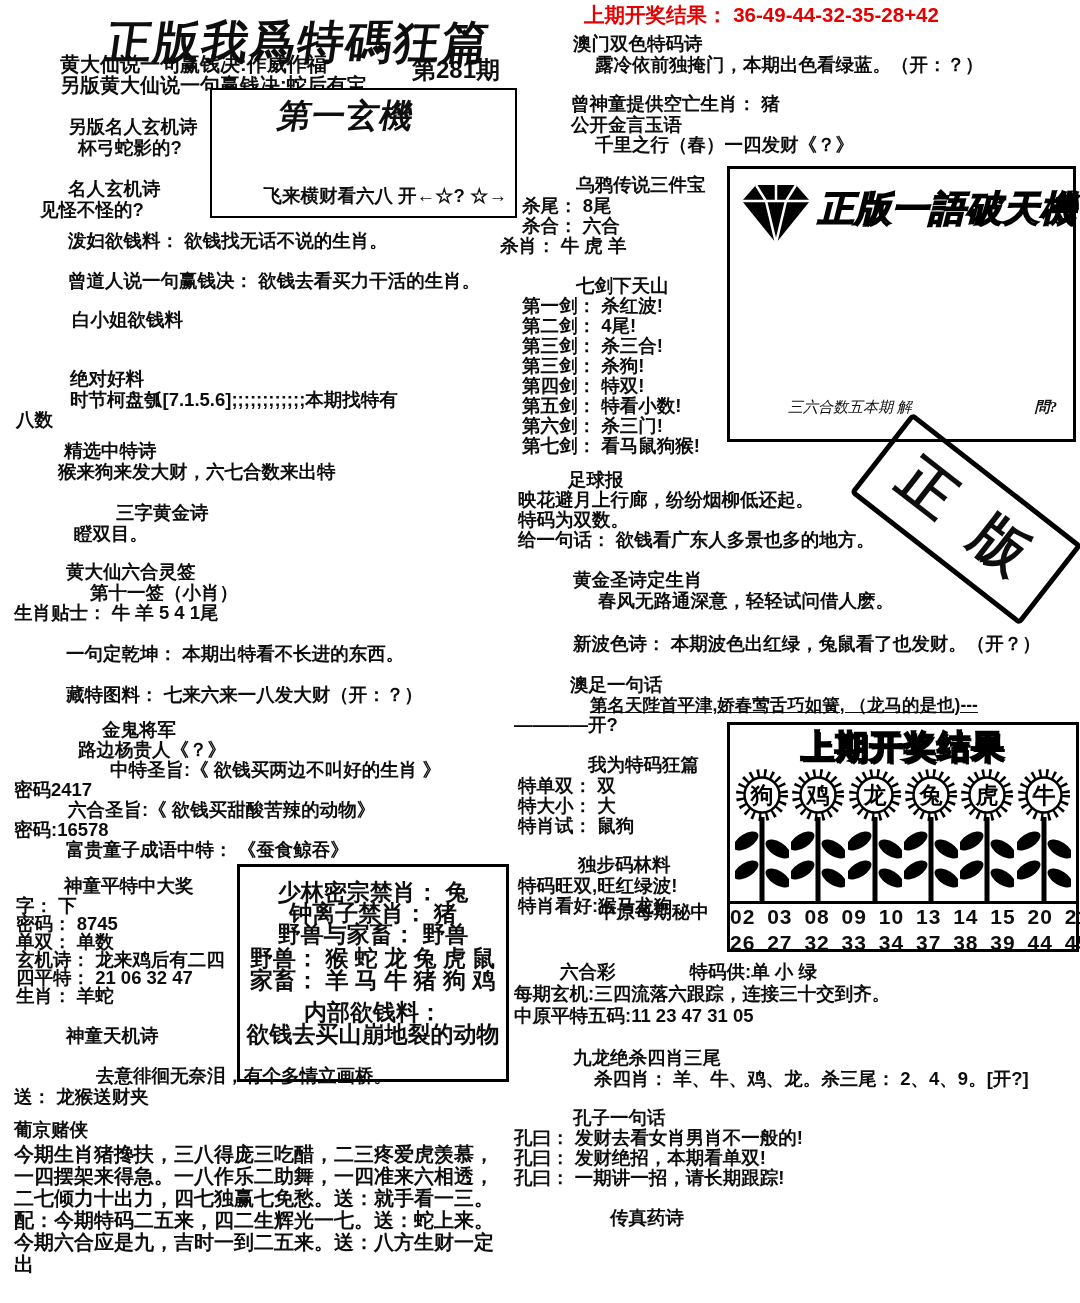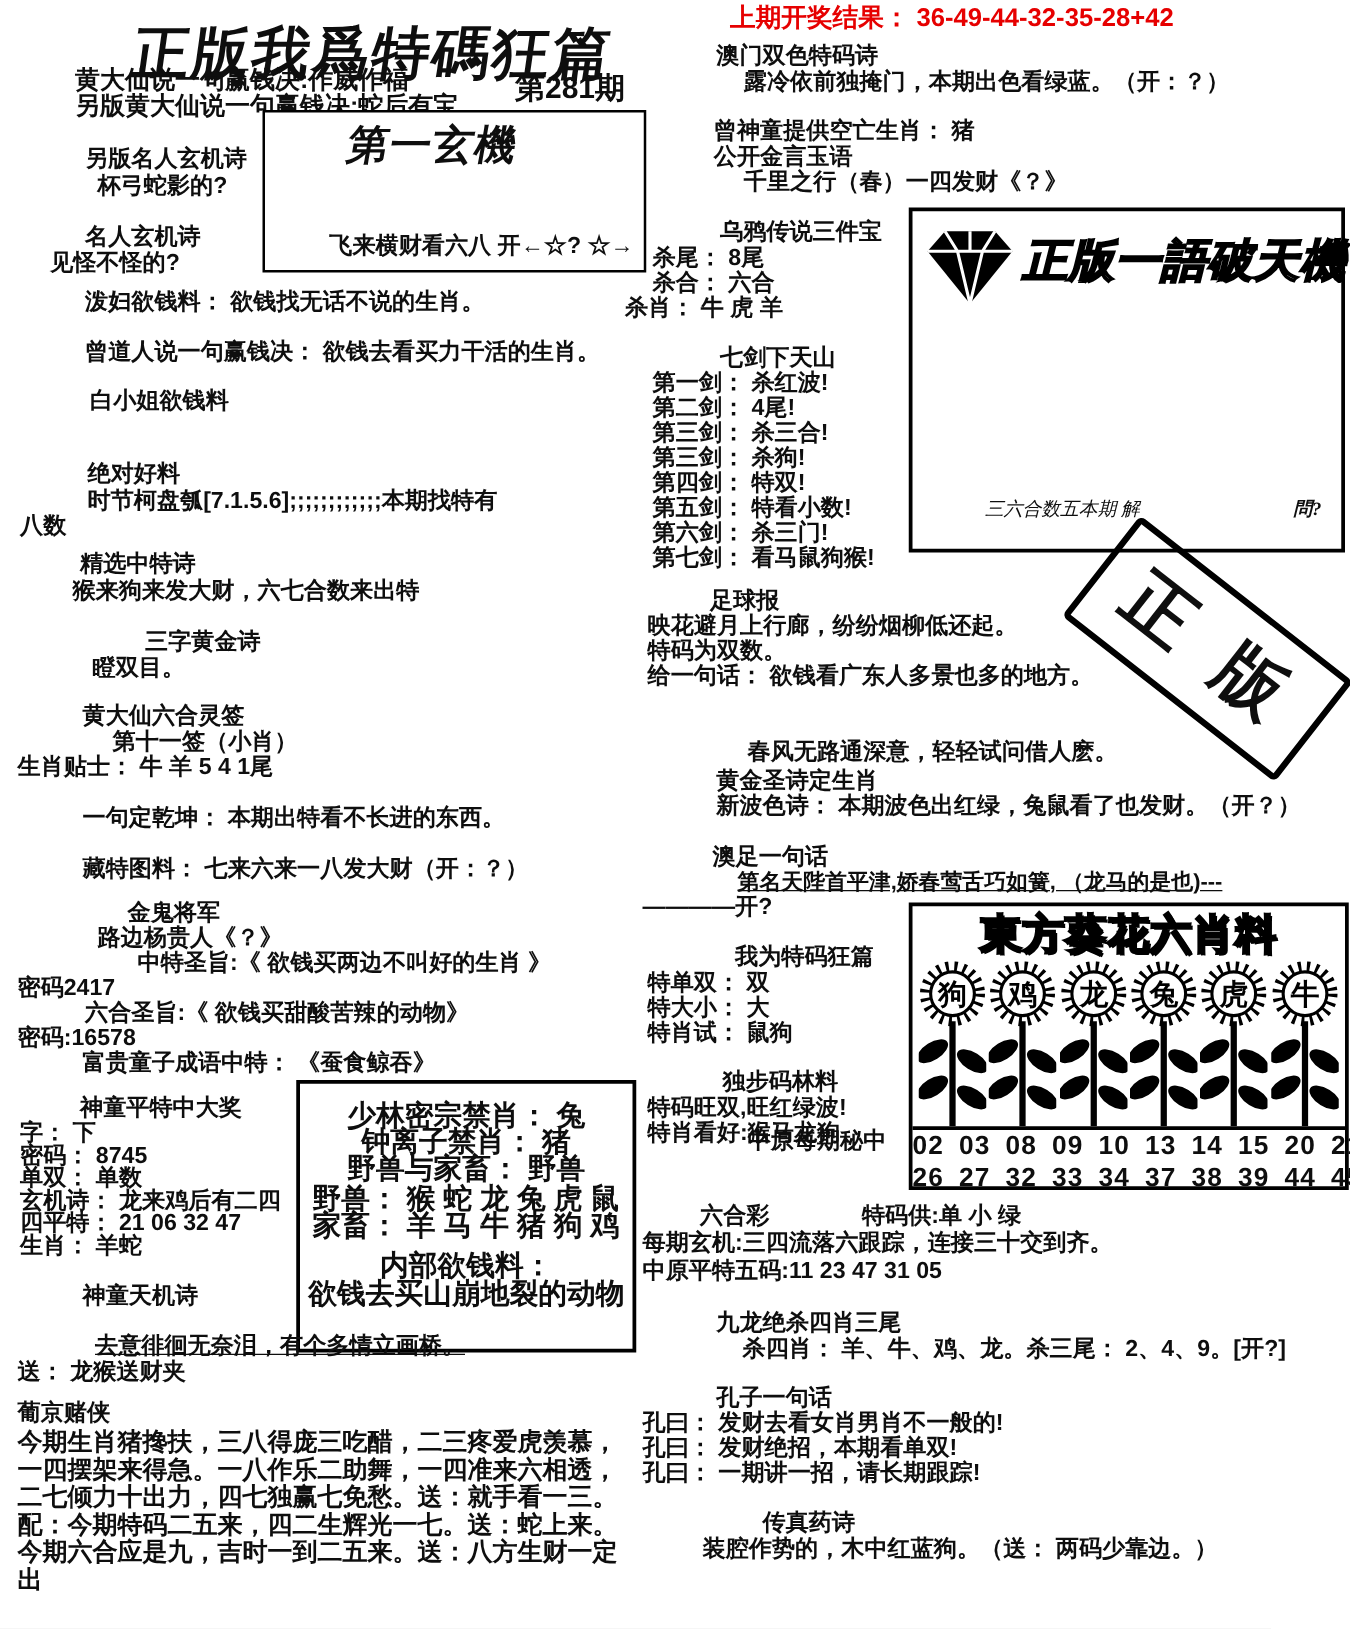--- a/index.html
+++ b/index.html
@@ -72,21 +72,21 @@
     <div class="sh-ln" style="top:10px;">少林密宗禁肖： 兔</div>
     <div class="sh-ln" style="top:31px;">钟离子禁肖： 猪</div>
     <div class="sh-ln" style="top:52px;">野兽与家畜： 野兽</div>
     <div class="sh-ln sh-left" style="top:76px;">野兽： 猴 蛇 龙 兔 虎 鼠</div>
     <div class="sh-ln" style="top:130px;">内部欲钱料：</div>
     <div class="sh-ln sh-left" style="top:98px;">家畜： 羊 马 牛 猪 狗 鸡</div>
     <div class="sh-ln" style="top:152px;">欲钱去买山崩地裂的动物</div>
   </div>
 
   <div class="box" style="left:727px;top:722px;width:346px;height:224px;border-width:3px;">
-    <div class="sf-title outline">東方葵花六肖料</div>
+    <div class="sf-title outline">上期开奖结果</div>
     <div class="sf-row">
         <svg width="54" height="132" viewBox="0 0 54 132">
      <circle cx="27" cy="26" r="22" fill="none" stroke="#000" stroke-width="8" stroke-dasharray="2.5 4.5"></circle>
      <circle cx="27" cy="26" r="17.5" fill="#fff" stroke="#000" stroke-width="2.5"></circle>
      <text x="27" y="34" font-size="23" font-weight="bold" text-anchor="middle" fill="#000" font-family="Liberation Sans, sans-serif">狗</text>
      <rect x="24.5" y="48" width="5" height="84" fill="#000"></rect>
      <ellipse cx="11" cy="72" rx="14" ry="7" fill="#000" transform="rotate(-32 11 72)"></ellipse>
      <ellipse cx="43" cy="80" rx="14" ry="7" fill="#000" transform="rotate(32 43 80)"></ellipse>
      <ellipse cx="11" cy="101" rx="14" ry="7" fill="#000" transform="rotate(-32 11 101)"></ellipse>
      <ellipse cx="43" cy="109" rx="14" ry="7" fill="#000" transform="rotate(32 43 109)"></ellipse>
@@ -174,21 +174,21 @@
   <div class="ln" style="left:14px;top:820px;">密码:16578</div>
   <div class="ln" style="left:66px;top:840px;">富贵童子成语中特： 《蚕食鲸吞》</div>
   <div class="ln" style="left:64px;top:876px;">神童平特中大奖</div>
   <div class="ln" style="left:16px;top:896px;">字： 下</div>
   <div class="ln" style="left:16px;top:914px;">密码： 8745</div>
   <div class="ln" style="left:16px;top:932px;">单双： 单数</div>
   <div class="ln" style="left:16px;top:950px;">玄机诗： 龙来鸡后有二四</div>
   <div class="ln" style="left:16px;top:968px;">四平特： 21 06 32 47</div>
   <div class="ln" style="left:16px;top:986px;">生肖： 羊蛇</div>
   <div class="ln" style="left:66px;top:1026px;">神童天机诗</div>
-  <div class="ln" style="left:76px;top:1066px;text-decoration:underline;">去意徘徊无奈泪，有个多情立画桥。</div>
+  <div class="ln" style="left:96px;top:1066px;">去意徘徊无奈泪，有个多情立画桥。</div>
   <div class="ln" style="left:14px;top:1087px;">送： 龙猴送财夹</div>
   <div class="ln" style="left:14px;top:1120px;">葡京赌侠</div>
   <div class="ln big" style="left:14px;top:1144px;">今期生肖猪搀扶，三八得庞三吃醋，二三疼爱虎羡慕，</div>
   <div class="ln big" style="left:14px;top:1166px;">一四摆架来得急。一八作乐二助舞，一四准来六相透，</div>
   <div class="ln big" style="left:14px;top:1188px;">二七倾力十出力，四七独赢七免愁。送：就手看一三。</div>
   <div class="ln big" style="left:14px;top:1210px;">配：今期特码二五来，四二生辉光一七。送：蛇上来。</div>
   <div class="ln big" style="left:14px;top:1232px;">今期六合应是九，吉时一到二五来。送：八方生财一定</div>
   <div class="ln big" style="left:14px;top:1254px;">出</div>
 
   <div class="ln" style="left:573px;top:34px;">澳门双色特码诗</div>
@@ -206,21 +206,21 @@
   <div class="ln" style="left:522px;top:336px;">第三剑： 杀三合!</div>
   <div class="ln" style="left:522px;top:356px;">第三剑： 杀狗!</div>
   <div class="ln" style="left:522px;top:376px;">第四剑： 特双!</div>
   <div class="ln" style="left:522px;top:396px;">第五剑： 特看小数!</div>
   <div class="ln" style="left:522px;top:416px;">第六剑： 杀三门!</div>
   <div class="ln" style="left:522px;top:436px;">第七剑： 看马鼠狗猴!</div>
   <div class="ln" style="left:568px;top:470px;">足球报</div>
   <div class="ln" style="left:518px;top:490px;">映花避月上行廊，纷纷烟柳低还起。</div>
   <div class="ln" style="left:518px;top:510px;">特码为双数。</div>
   <div class="ln" style="left:518px;top:530px;">给一句话： 欲钱看广东人多景也多的地方。</div>
-  <div class="ln" style="left:573px;top:570px;margin-top:44px;">黄金圣诗定生肖</div>
+  <div class="ln" style="left:573px;top:570px;">黄金圣诗定生肖</div>
   <div class="ln" style="left:598px;top:591px;">春风无路通深意，轻轻试问借人麽。</div>
   <div class="ln" style="left:573px;top:634px;">新波色诗： 本期波色出红绿，兔鼠看了也发财。（开？）</div>
   <div class="ln" style="left:570px;top:675px;">澳足一句话</div>
   <div class="ln u" style="left:590px;top:695px;font-size:17.5px;">第名天陛首平津,娇春莺舌巧如簧, （龙马的是也)---</div>
   <div class="ln" style="left:514px;top:715px;">————开?</div>
   <div class="ln" style="left:588px;top:755px;">我为特码狂篇</div>
   <div class="ln" style="left:518px;top:776px;">特单双： 双</div>
   <div class="ln" style="left:518px;top:796px;">特大小： 大</div>
   <div class="ln" style="left:518px;top:816px;">特肖试： 鼠狗</div>
   <div class="ln" style="left:578px;top:855px;">独步码林料</div>
@@ -230,15 +230,14 @@
   <div class="ln" style="left:560px;top:962px;">六合彩　　　　特码供:单 小 绿</div>
   <div class="ln" style="left:514px;top:984px;">每期玄机:三四流落六跟踪，连接三十交到齐。</div>
   <div class="ln" style="left:514px;top:1006px;">中原平特五码:11 23 47 31 05</div>
   <div class="ln" style="left:573px;top:1048px;">九龙绝杀四肖三尾</div>
   <div class="ln" style="left:594px;top:1069px;">杀四肖： 羊、牛、鸡、龙。杀三尾： 2、4、9。[开?]</div>
   <div class="ln" style="left:573px;top:1108px;">孔子一句话</div>
   <div class="ln" style="left:514px;top:1128px;">孔曰： 发财去看女肖男肖不一般的!</div>
   <div class="ln" style="left:514px;top:1148px;">孔曰： 发财绝招，本期看单双!</div>
   <div class="ln" style="left:514px;top:1168px;">孔曰： 一期讲一招，请长期跟踪!</div>
   <div class="ln" style="left:610px;top:1208px;">传真药诗</div>
-  <div class="ln" style="left:562px;top:1229px;">装腔作势的，木中红蓝狗。（送： 两码少靠边。）</div>
 
 </div>
 
 </body></html>

